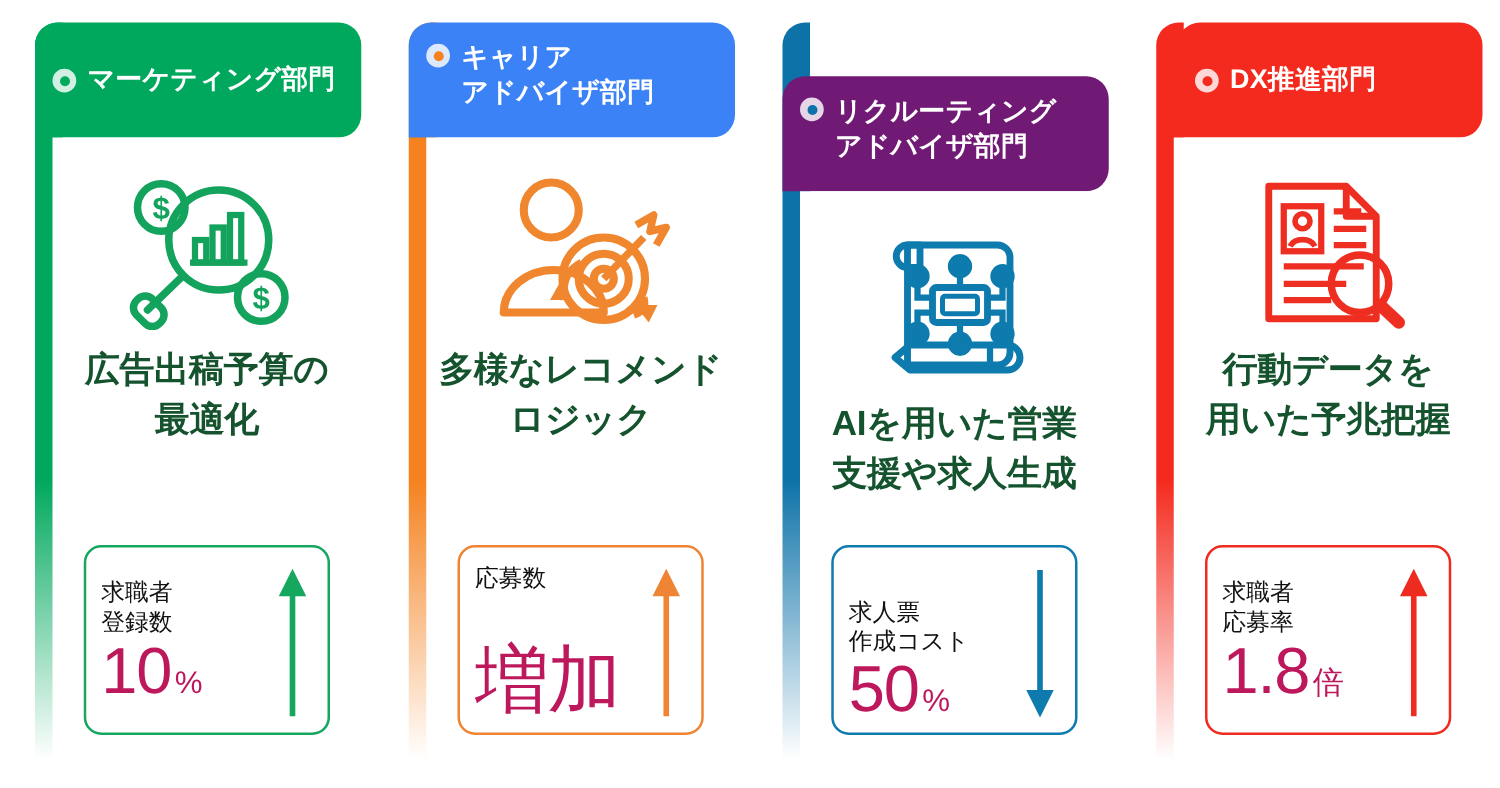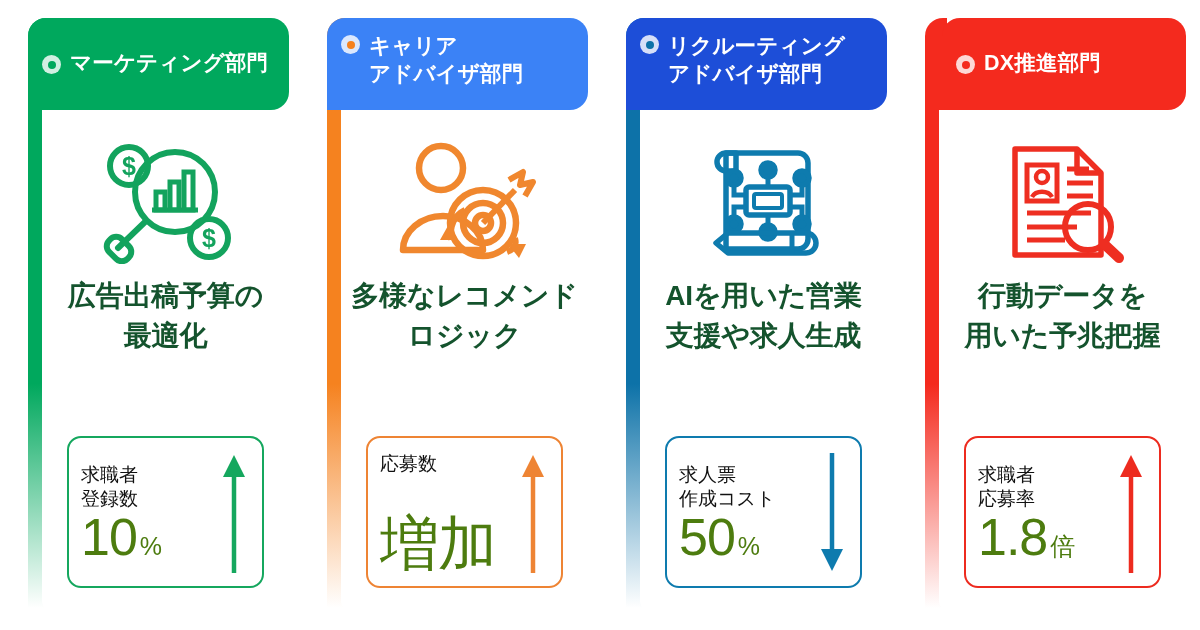--- a/index.html
+++ b/index.html
@@ -107,44 +107,44 @@
   .kpi-label {
     font-size: 19px;
     line-height: 1.22;
     color: #111;
     white-space: pre-line;
     font-weight: 400;
   }
   .kpi-value {
     display: flex;
     align-items: baseline;
-    color: #4d7c0f;
+    color: #be185d;
     margin-top: 1px;
   }
   .kpi-num { font-size: 52px; line-height: 1.0; font-weight: 400; letter-spacing: -1px; }
   .kpi-num.word { font-size: 59px; margin-top: 39px; }
   .kpi-unit { font-size: 25px; line-height: 1; margin-left: 3px; font-weight: 400; }
   .kpi-arrow {
     flex: 0 0 40px;
     display: flex;
     align-items: center; justify-content: center;
   }
   
   .c-green .strip { background: linear-gradient(180deg, #00A85D 0%, #00A85D 62%, rgba(0,168,93,0) 100%); }
   .c-green .header { background: #00A85D; }
   .c-green .dot-icon i { background: #00A85D; }
   .c-green .kpi { border-color: #15A75E; }
   .c-orange .strip { background: linear-gradient(180deg, #F5821F 0%, #F5821F 62%, rgba(245,130,31,0) 100%); }
   .c-orange .header { background: #3b82f6; }
   .c-orange .dot-icon i { background: #F5821F; }
   .c-orange .kpi { border-color: #EE8434; }
   .c-blue .strip { background: linear-gradient(180deg, #0D72A8 0%, #0D72A8 62%, rgba(13,114,168,0) 100%); }
-  .c-blue .header { background: #1d4ed8; }
+  .c-blue .header { background: #701a75; margin-top: 43px; }
   .c-blue .dot-icon i { background: #0D72A8; }
-  .c-blue .kpi { border-color: #0E7BAE; }
+  .c-blue .kpi { border-color: #0E7BAE; align-items: flex-end; }
   .c-red .strip { background: linear-gradient(180deg, #F42A1E 0%, #F42A1E 62%, rgba(244,42,30,0) 100%); }
   .c-red .header { background: #F42A1E; margin-left: 31px; }
   .c-red .dot-icon i { background: #F42A1E; }
   .c-red .kpi { border-color: #ED2B1F; }
 </style>
 </head>
 <body>
 
 <div class="board">
 

